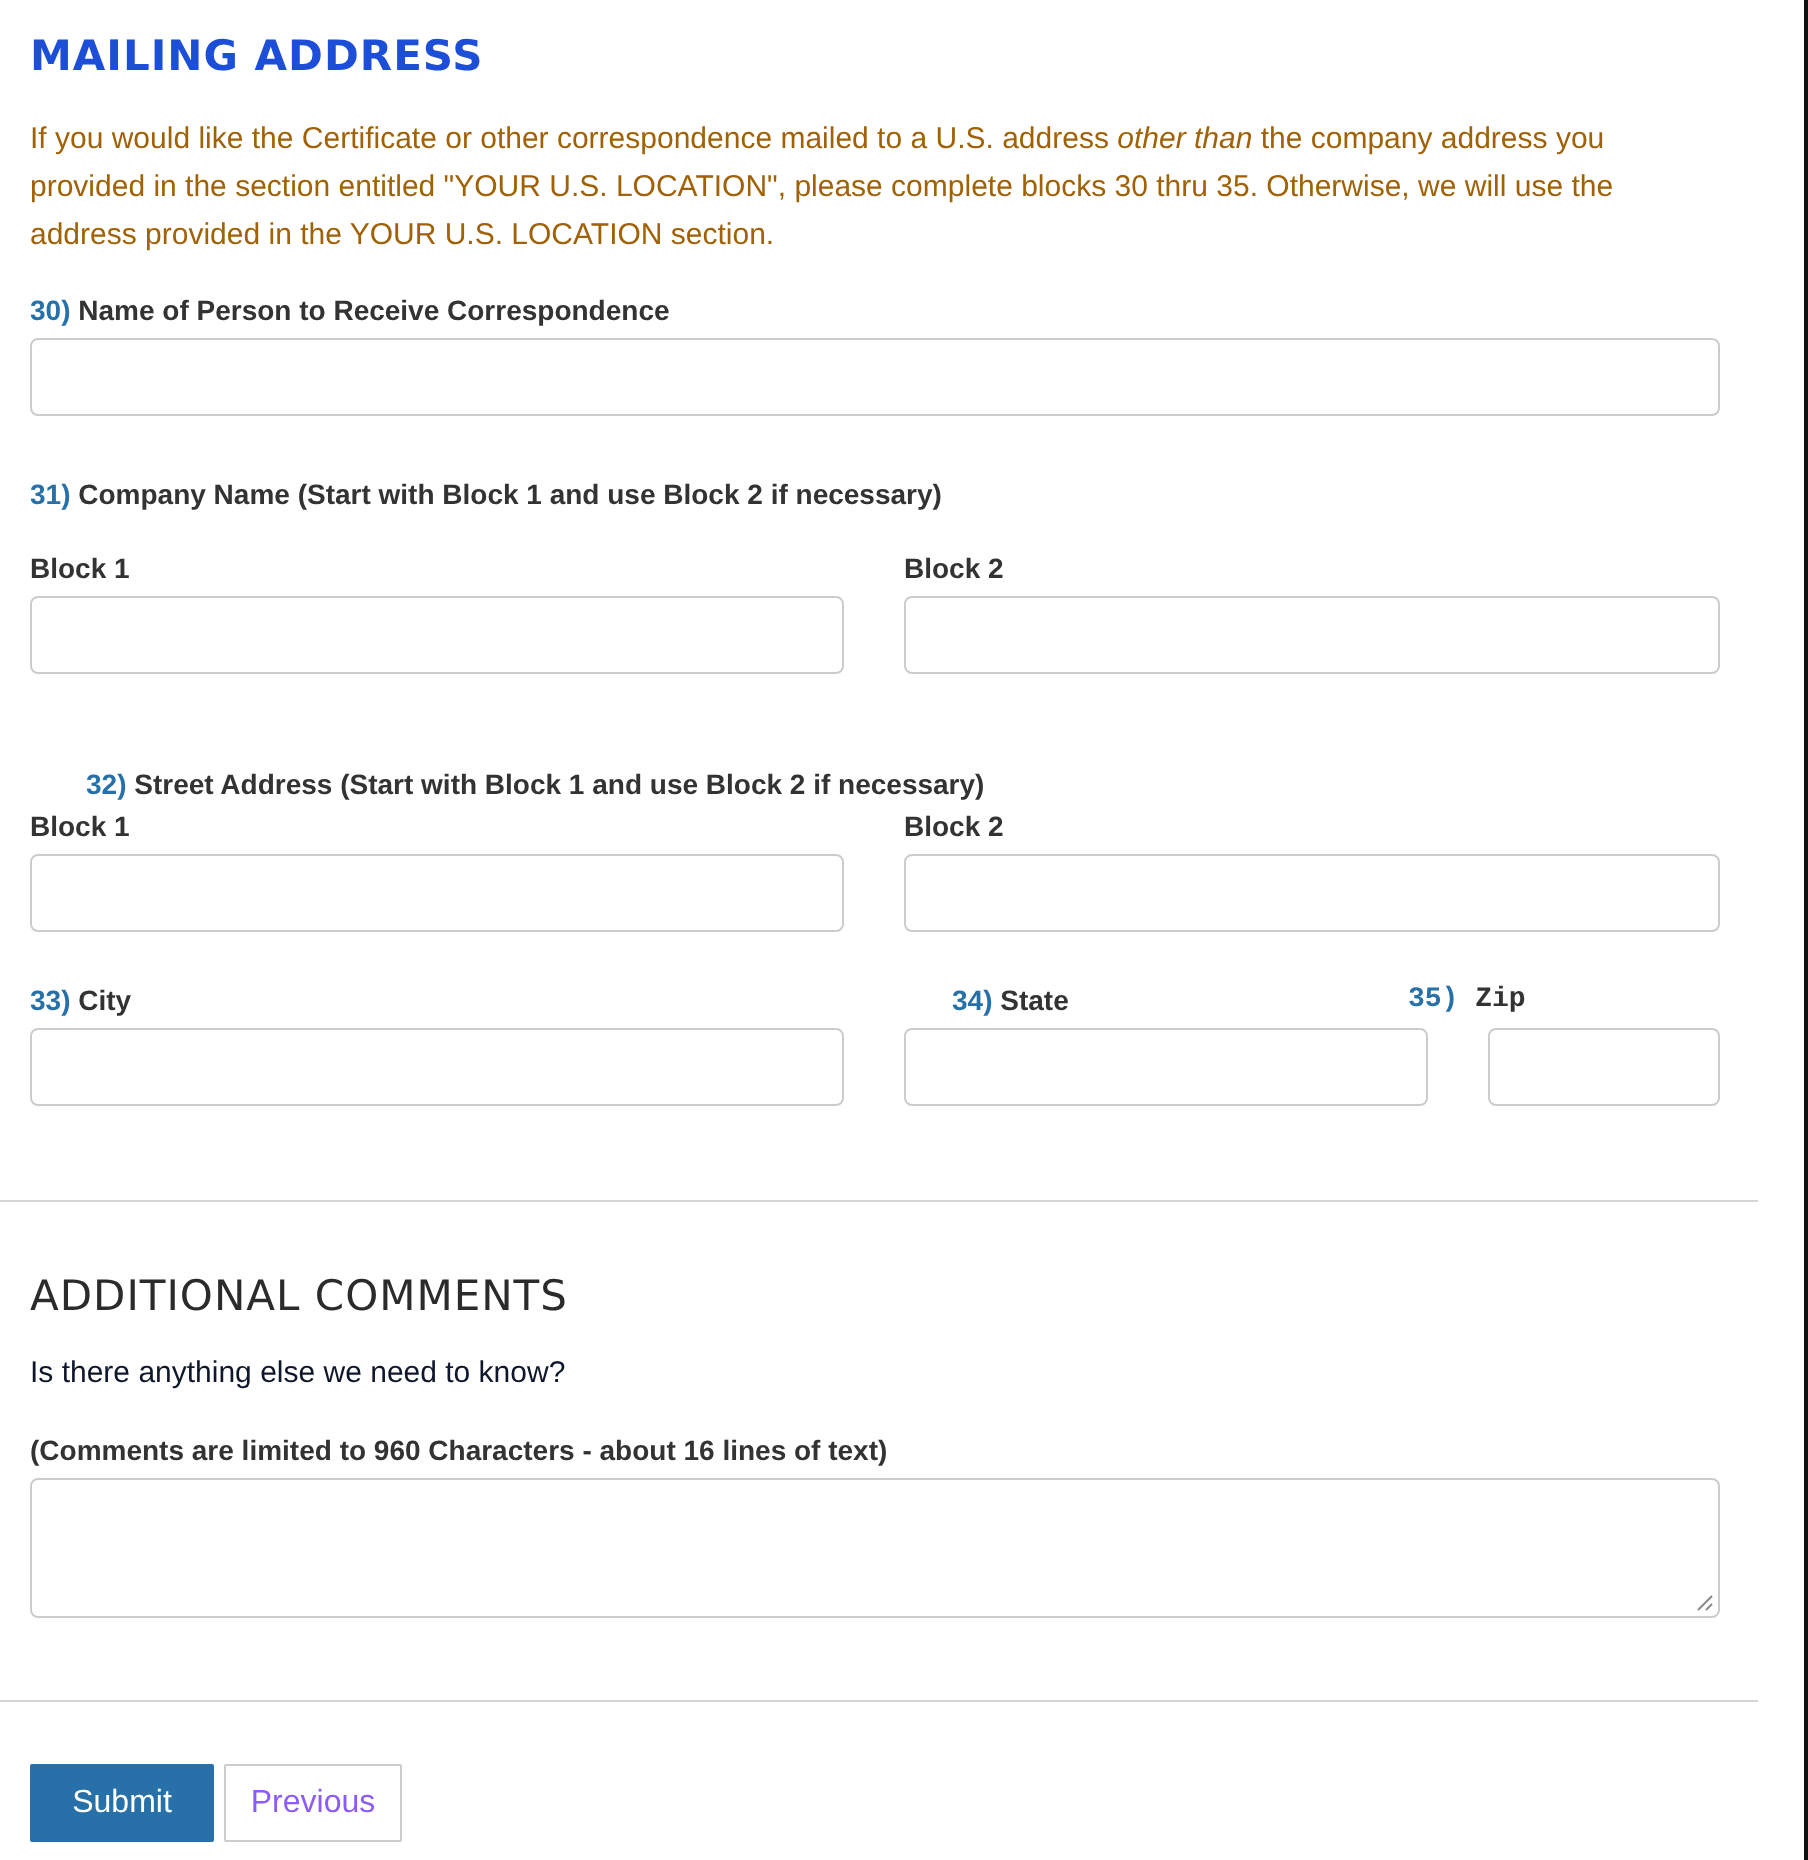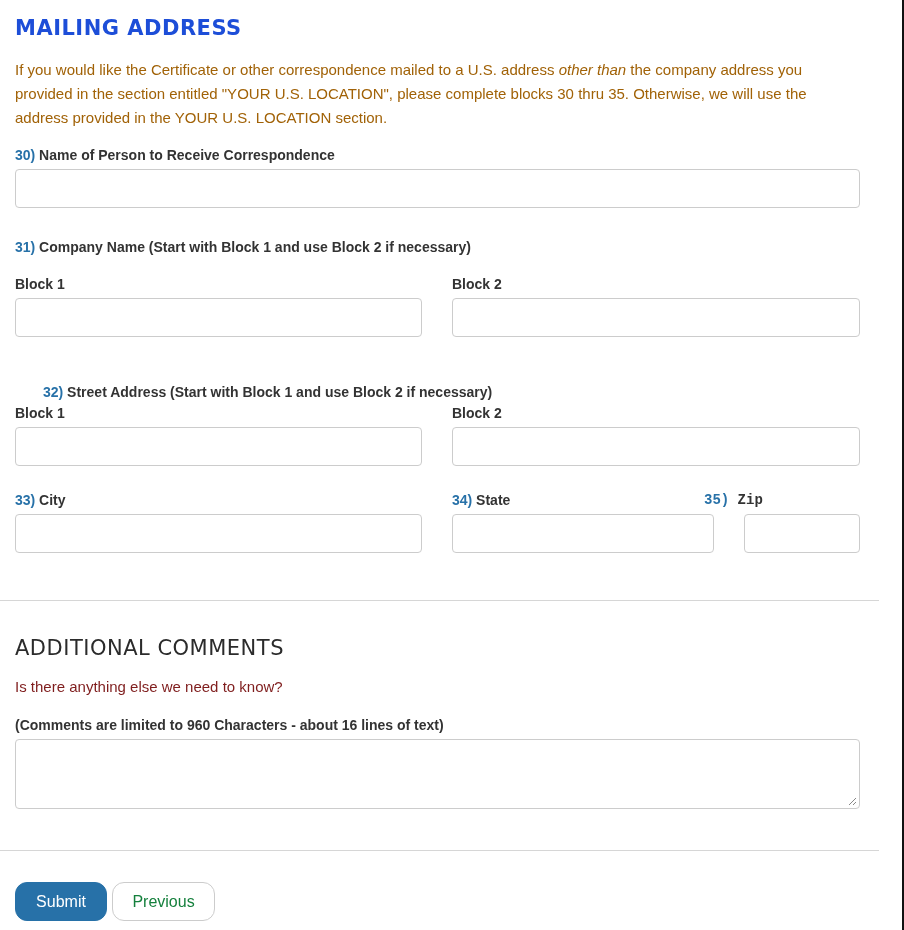--- a/index.html
+++ b/index.html
@@ -5,26 +5,26 @@
   html, body { margin: 0; padding: 0; background: #fff; }
   body { width: 904px; height: 930px; overflow: hidden; position: relative; font-family: "Liberation Sans", "DejaVu Sans", sans-serif; color: #333; }
   .right-edge { position: absolute; top: 0; right: 0; width: 2px; height: 930px; background: #111; }
   h2.mailing { position: absolute; left: 15px; top: 16px; margin: 0; font-size: 21px; font-weight: 800; letter-spacing: 0.5px; color: #1d4ed8; font-family: "DejaVu Sans", sans-serif; }
   .intro { position: absolute; left: 15px; top: 58px; width: 840px; margin: 0; font-size: 15px; line-height: 24px; color: #a16207; }
   .lbl { position: absolute; font-size: 14px; font-weight: 700; color: #333; white-space: nowrap; text-align: right; }
   .num { color: #2771a8; }
   .inp { position: absolute; box-sizing: border-box; height: 39px; border: 1px solid #ccc; border-radius: 4px; background: #fff; }
   .divider { position: absolute; left: 0; height: 1px; background: #d6d6d6; width: 879px; }
   h2.comments { position: absolute; left: 15px; top: 636px; margin: 0; font-size: 21px; font-weight: 400; letter-spacing: 0.5px; color: #2b2b2b; font-family: "DejaVu Sans", sans-serif; }
-  .question { position: absolute; left: 15px; top: 678px; font-size: 15px; color: #7f1d1d; }
+  .question { position: absolute; left: 15px; top: 678px; font-size: 15px; color: #0f172a; }
   .ta { position: absolute; left: 15px; top: 739px; width: 845px; height: 70px; box-sizing: border-box; border: 1px solid #ccc; border-radius: 4px; background: #fff; }
   .grip { position: absolute; right: 2px; bottom: 2px; width: 9px; height: 9px; }
-  .btn { position: absolute; box-sizing: border-box; height: 39px; border-radius: 12px; font-size: 16px; display: flex; align-items: center; justify-content: center; }
+  .btn { position: absolute; box-sizing: border-box; height: 39px; border-radius: 1px; font-size: 16px; display: flex; align-items: center; justify-content: center; }
   .btn-submit { left: 15px; top: 882px; width: 92px; background: #2771a8; color: #fff; border: 1px solid #2771a8; }
-  .btn-prev { left: 112px; top: 882px; width: 103px; background: #fff; color: #15803d; border: 1px solid #ccc; }
+  .btn-prev { left: 112px; top: 882px; width: 89px; background: #fff; color: #8b5cf6; border: 1px solid #ccc; }
 </style>
 </head>
 <body>
 
 <div class="right-edge"></div>
 
 <h2 class="mailing">MAILING ADDRESS</h2>
 
 <p class="intro"><span>If you would like the Certificate or other correspondence mailed to a U.S. address </span><em>other than</em><span> the company address you provided in the section entitled "YOUR U.S. LOCATION", please complete blocks 30 thru 35. Otherwise, we will use the address provided in the YOUR U.S. LOCATION section.</span></p>
 
@@ -37,21 +37,21 @@
 <input class="inp" style="left: 15px; top: 298px; width: 407px;" value="">
 <input class="inp" style="left: 452px; top: 298px; width: 408px;" value="">
 
 <div class="lbl" style="left:15px; top:384px;margin-left:28px;"><span class="num">32)</span><span> Street Address (Start with Block 1 and use Block 2 if necessary)</span></div>
 <div class="lbl" style="left:15px; top:405px;">Block 1</div>
 <div class="lbl" style="left:452px; top:405px;">Block 2</div>
 <input class="inp" style="left: 15px; top: 427px; width: 407px;" value="">
 <input class="inp" style="left: 452px; top: 427px; width: 408px;" value="">
 
 <div class="lbl" style="left:15px; top:492px;"><span class="num">33)</span><span> City</span></div>
-<div class="lbl" style="left:452px; top:492px;"><span class="num">34)</span><span> State</span></div>
+<div class="lbl" style="left:476px; top:492px;"><span class="num">34)</span><span> State</span></div>
 <div class="lbl" style="left:704px; top:492px;font-family:Liberation Mono, monospace;"><span class="num">35)</span><span> Zip</span></div>
 <input class="inp" style="left: 15px; top: 514px; width: 407px;" value="">
 <input class="inp" style="left: 452px; top: 514px; width: 262px;" value="">
 <input class="inp" style="left: 744px; top: 514px; width: 116px;" value="">
 
 <div class="divider" style="top:600px;"></div>
 
 <h2 class="comments">ADDITIONAL COMMENTS</h2>
 <div class="question">Is there anything else we need to know?</div>
 <div class="lbl" style="left:15px; top:717px;">(Comments are limited to 960 Characters - about 16 lines of text)</div>

